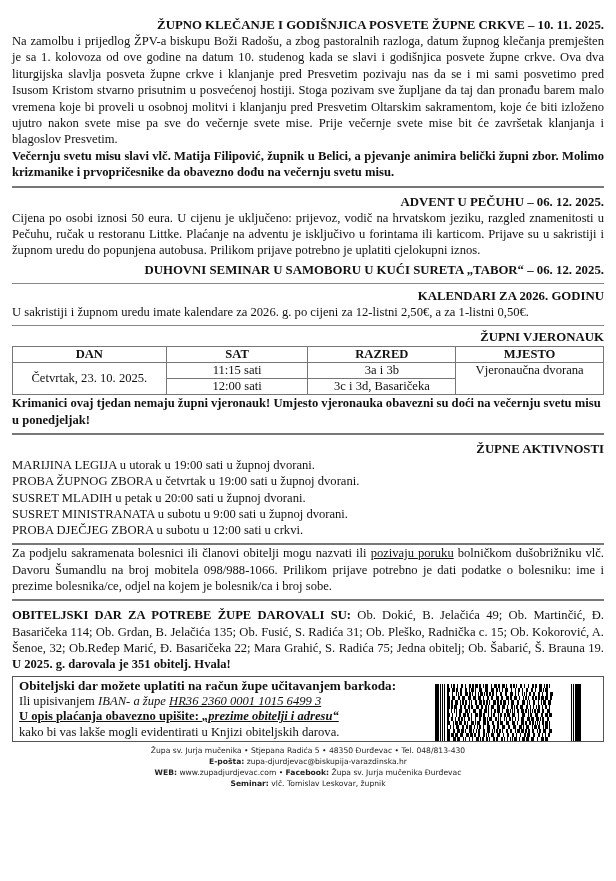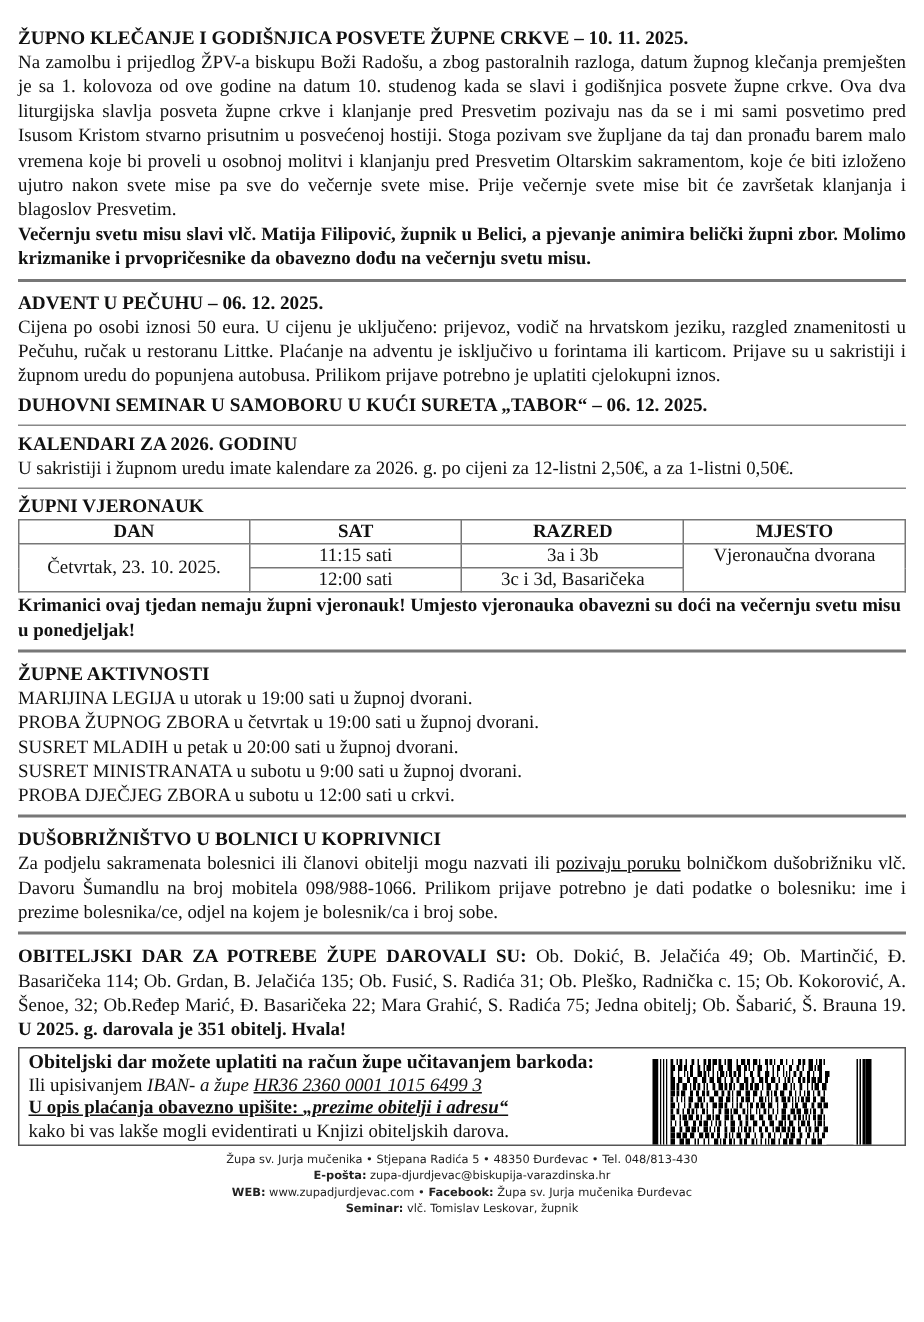--- a/index.html
+++ b/index.html
@@ -7,21 +7,21 @@
     width: 616px; height: 881px; overflow: hidden; position: relative;
     font-family: "Liberation Serif", "DejaVu Serif", serif;
     color: #111; font-size: 12.6px; line-height: 16.4px;
   }
   .page { position: absolute; left: 12px; top: 12px; width: 592px; }
   .title-box {
     border: 1px solid #555; background: #f3f3f3;
     height: 22px; text-align: center;
     font-weight: bold; font-size: 18px; line-height: 22px; letter-spacing: 0.3px;
   }
-  .sec-title { text-align: left; font-weight: bold; font-size: 12.8px; line-height: 16px; margin-top: 6px; }
+  .sec-title { text-align: right; font-weight: bold; font-size: 12.8px; line-height: 16px; margin-top: 6px; }
   .sec-title.first { margin-top: 5px; }
   p { margin: 0; text-align: justify; }
   .bold { font-weight: bold; }
   .hr { border-top: 2px solid #777; margin: 5px 0 0 0; height: 0; }
   .hr.thin { border-top: 1.5px solid #888; }
   table.vjer { width: 100%; border-collapse: collapse; margin-top: 1px; font-size: 12.6px; }
   table.vjer th, table.vjer td { border: 1px solid #777; text-align: center; padding: 0 2px; line-height: 15px; }
   table.vjer th { font-weight: bold; }
   .act-list div { line-height: 16.2px; }
   .u { text-decoration: underline; }
@@ -95,21 +95,20 @@
   <div class="sec-title">ŽUPNE AKTIVNOSTI</div>
   <div class="act-list">
     <div>MARIJINA LEGIJA u utorak u 19:00 sati u župnoj dvorani.</div>
     <div>PROBA ŽUPNOG ZBORA u četvrtak u 19:00 sati u župnoj dvorani.</div>
     <div>SUSRET MLADIH u petak u 20:00 sati u župnoj dvorani.</div>
     <div>SUSRET MINISTRANATA u subotu u 9:00 sati u župnoj dvorani.</div>
     <div>PROBA DJEČJEG ZBORA u subotu u 12:00 sati u crkvi.</div>
   </div>
   <div class="hr"></div>
 
-  <div class="sec-title">DUŠOBRIŽNIŠTVO U BOLNICI U KOPRIVNICI</div>
   <p><span>Za podjelu sakramenata bolesnici ili članovi obitelji mogu nazvati ili </span><span class="u">pozivaju poruku</span><span> bolničkom dušobrižniku vlč. Davoru Šumandlu na broj mobitela 098/988-1066. Prilikom prijave potrebno je dati podatke o bolesniku: ime i prezime bolesnika/ce, odjel na kojem je bolesnik/ca i broj sobe.</span></p>
   <div class="hr"></div>
 
   <div class="gift" style="margin-top:6px">
     <p><span class="bold">OBITELJSKI DAR ZA POTREBE ŽUPE DAROVALI SU:</span><span> Ob. Dokić, B. Jelačića 49; Ob. Martinčić, Đ. Basaričeka 114; Ob. Grdan, B. Jelačića 135; Ob. Fusić, S. Radića 31; Ob. Pleško, Radnička c. 15; Ob. Kokorović, A. Šenoe, 32; Ob.Ređep Marić, Đ. Basaričeka 22; Mara Grahić, S. Radića 75; Jedna obitelj; Ob. Šabarić, Š. Brauna 19. </span><span class="bold">U 2025. g. darovala je 351 obitelj. Hvala!</span></p>
   </div>
 
   <div class="pay-box">
     <div class="line l1">Obiteljski dar možete uplatiti na račun župe učitavanjem barkoda:</div>
     <div class="line"><span>Ili upisivanjem </span><i>IBAN- a župe </i><i class="u">HR36 2360 0001 1015 6499 3</i></div>

